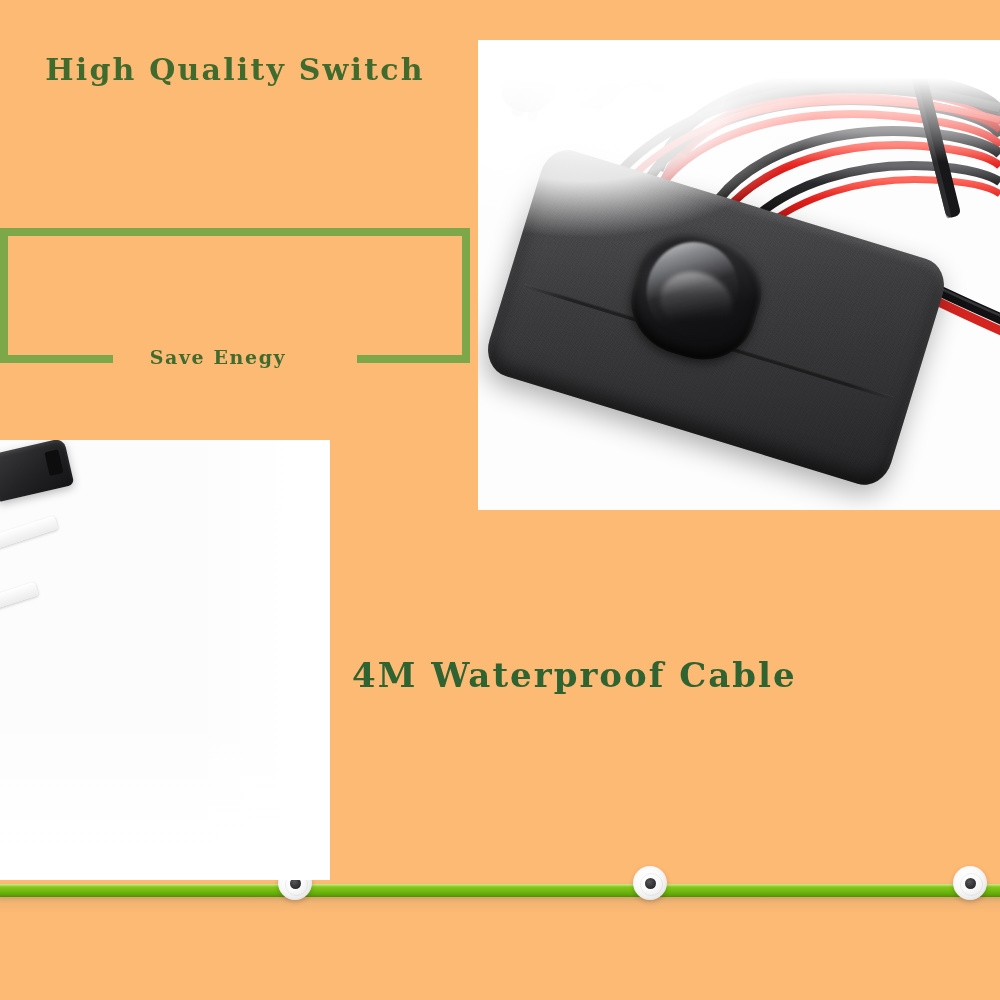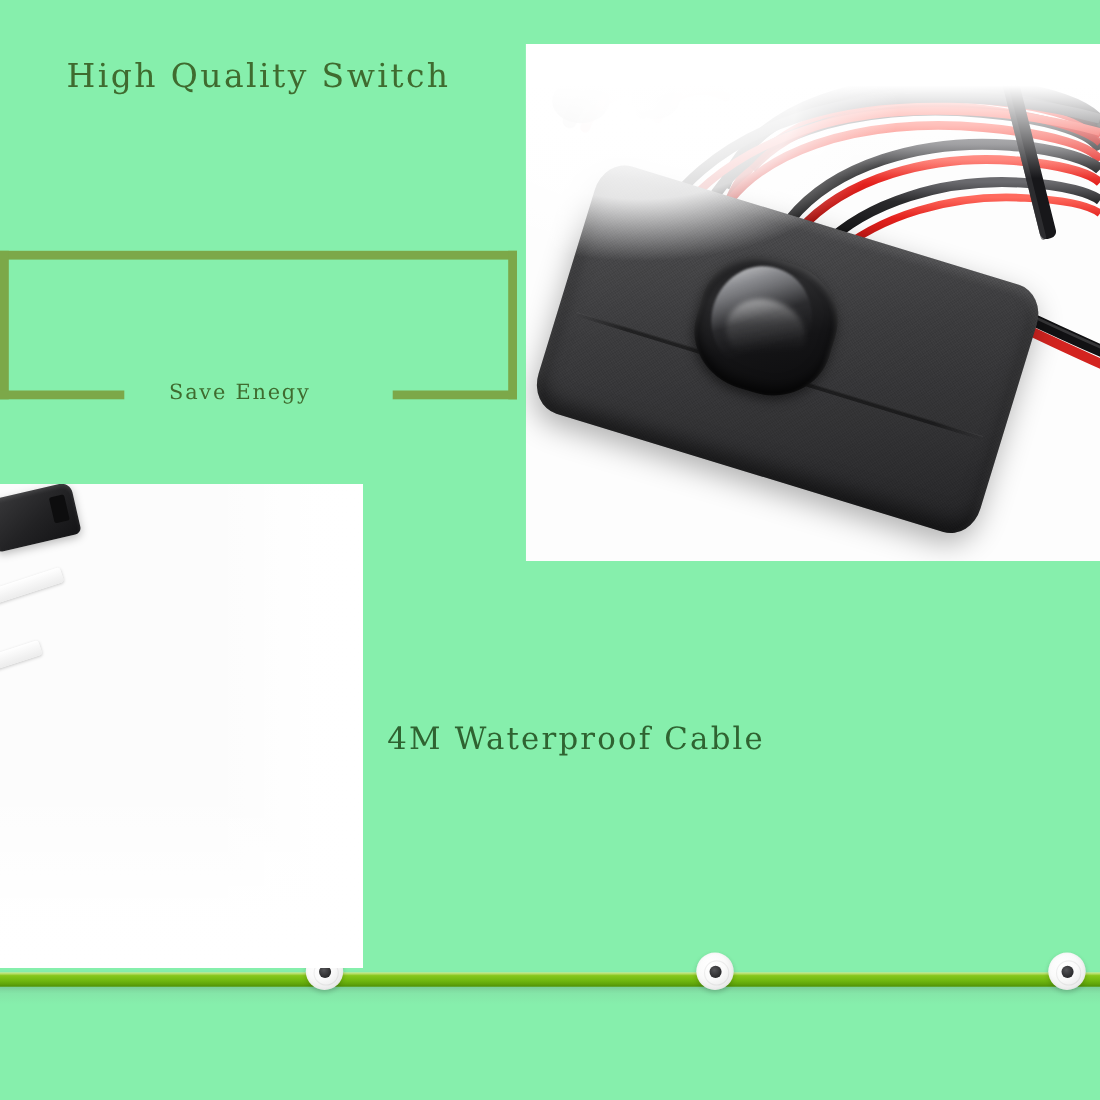--- a/index.html
+++ b/index.html
@@ -7,22 +7,23 @@
     padding: 0;
     background: #ffffff;
   }
   body {
     font-family: "DejaVu Serif", serif;
   }
   #stage {
     position: relative;
     width: 1000px;
     height: 1000px;
-    background: #86efac;
+    background: #fdba74;
     overflow: hidden;
+    font-weight: bold;
   }
 
   
   .photo-switch {
     position: absolute;
     left: 478px;
     top: 40px;
     width: 522px;
     height: 470px;
     overflow: hidden;
@@ -235,21 +236,21 @@
     white-space: nowrap;
     z-index: 5;
   }
 
   
   .caption-cable {
     position: absolute;
     left: 352px;
     top: 655px;
     font-family: "DejaVu Serif", serif;
-    font-size: 28px;
+    font-size: 34px;
     letter-spacing: 2.0px;
     color: #2f6331;
     white-space: nowrap;
   }
 
   
   .led-strip {
     position: absolute;
     left: -4px;
     top: 884px;

